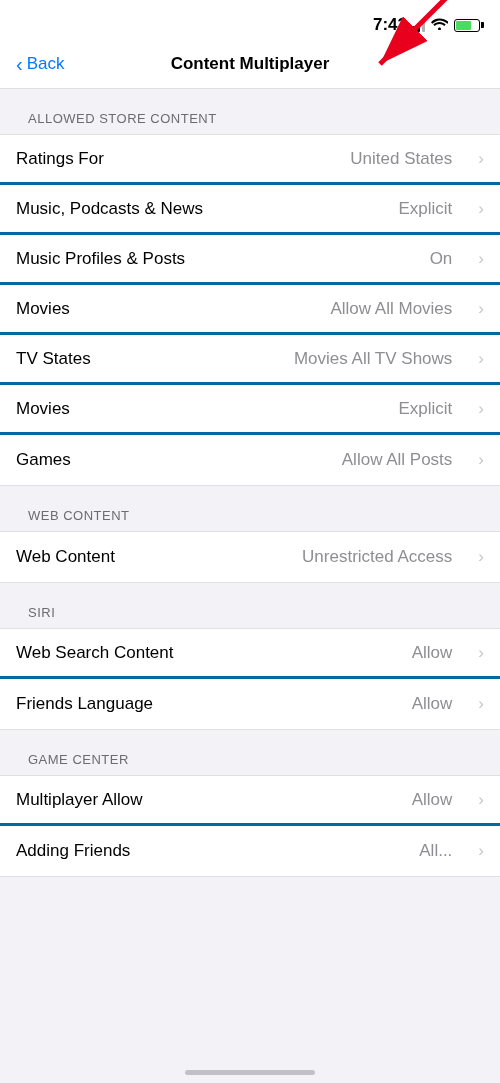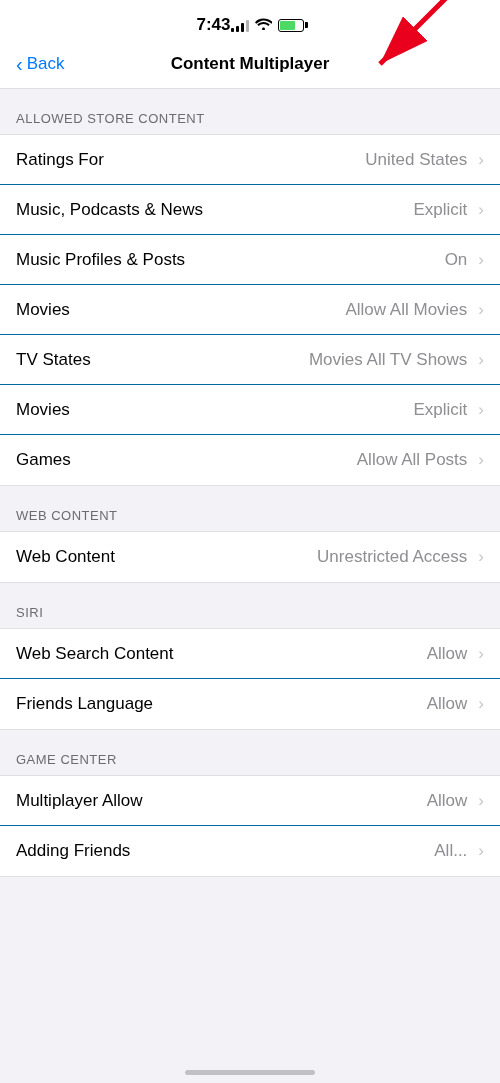--- a/index.html
+++ b/index.html
@@ -9,21 +9,21 @@
       background: #f2f2f7;
       width: 500px;
       min-height: 1083px;
       overflow-x: hidden;
     }
 
     
     .status-bar {
       background: #fff;
       display: flex;
-      justify-content: center;
+      justify-content: flex-end;
       align-items: center;
       padding: 14px 20px 8px 20px;
       height: 44px;
     }
     .status-time {
       font-size: 17px;
       font-weight: 600;
       color: #000;
     }
     .status-icons {
@@ -118,50 +118,51 @@
 
     
     .section-header {
       padding: 22px 16px 8px 16px;
       font-size: 13px;
       font-weight: 400;
       color: #6c6c70;
       letter-spacing: 0.5px;
       text-transform: uppercase;
       background: #f2f2f7;
+      margin-left: 12px;
     }
 
     
     .settings-group {
       background: #fff;
       border-top: 1px solid #e0e0e0;
       border-bottom: 1px solid #e0e0e0;
     }
 
     .settings-row {
       display: flex;
       align-items: center;
       justify-content: space-between;
       padding: 13px 16px;
-      border-bottom: 1px solid #0369a1;
+      border-bottom: 3px solid #0369a1;
       background: #fff;
       min-height: 50px;
       cursor: pointer;
     }
     .settings-row:last-child {
       border-bottom: none;
     }
     .row-label {
       font-size: 17px;
       color: #000;
     }
     .row-right {
       display: flex;
       align-items: center;
-      gap: 9px;
+      gap: 24px;
     }
     .row-value {
       font-size: 17px;
       color: #8e8e93;
     }
     .row-chevron {
       color: #c7c7cc;
       font-size: 17px;
       margin-left: 2px;
     }

